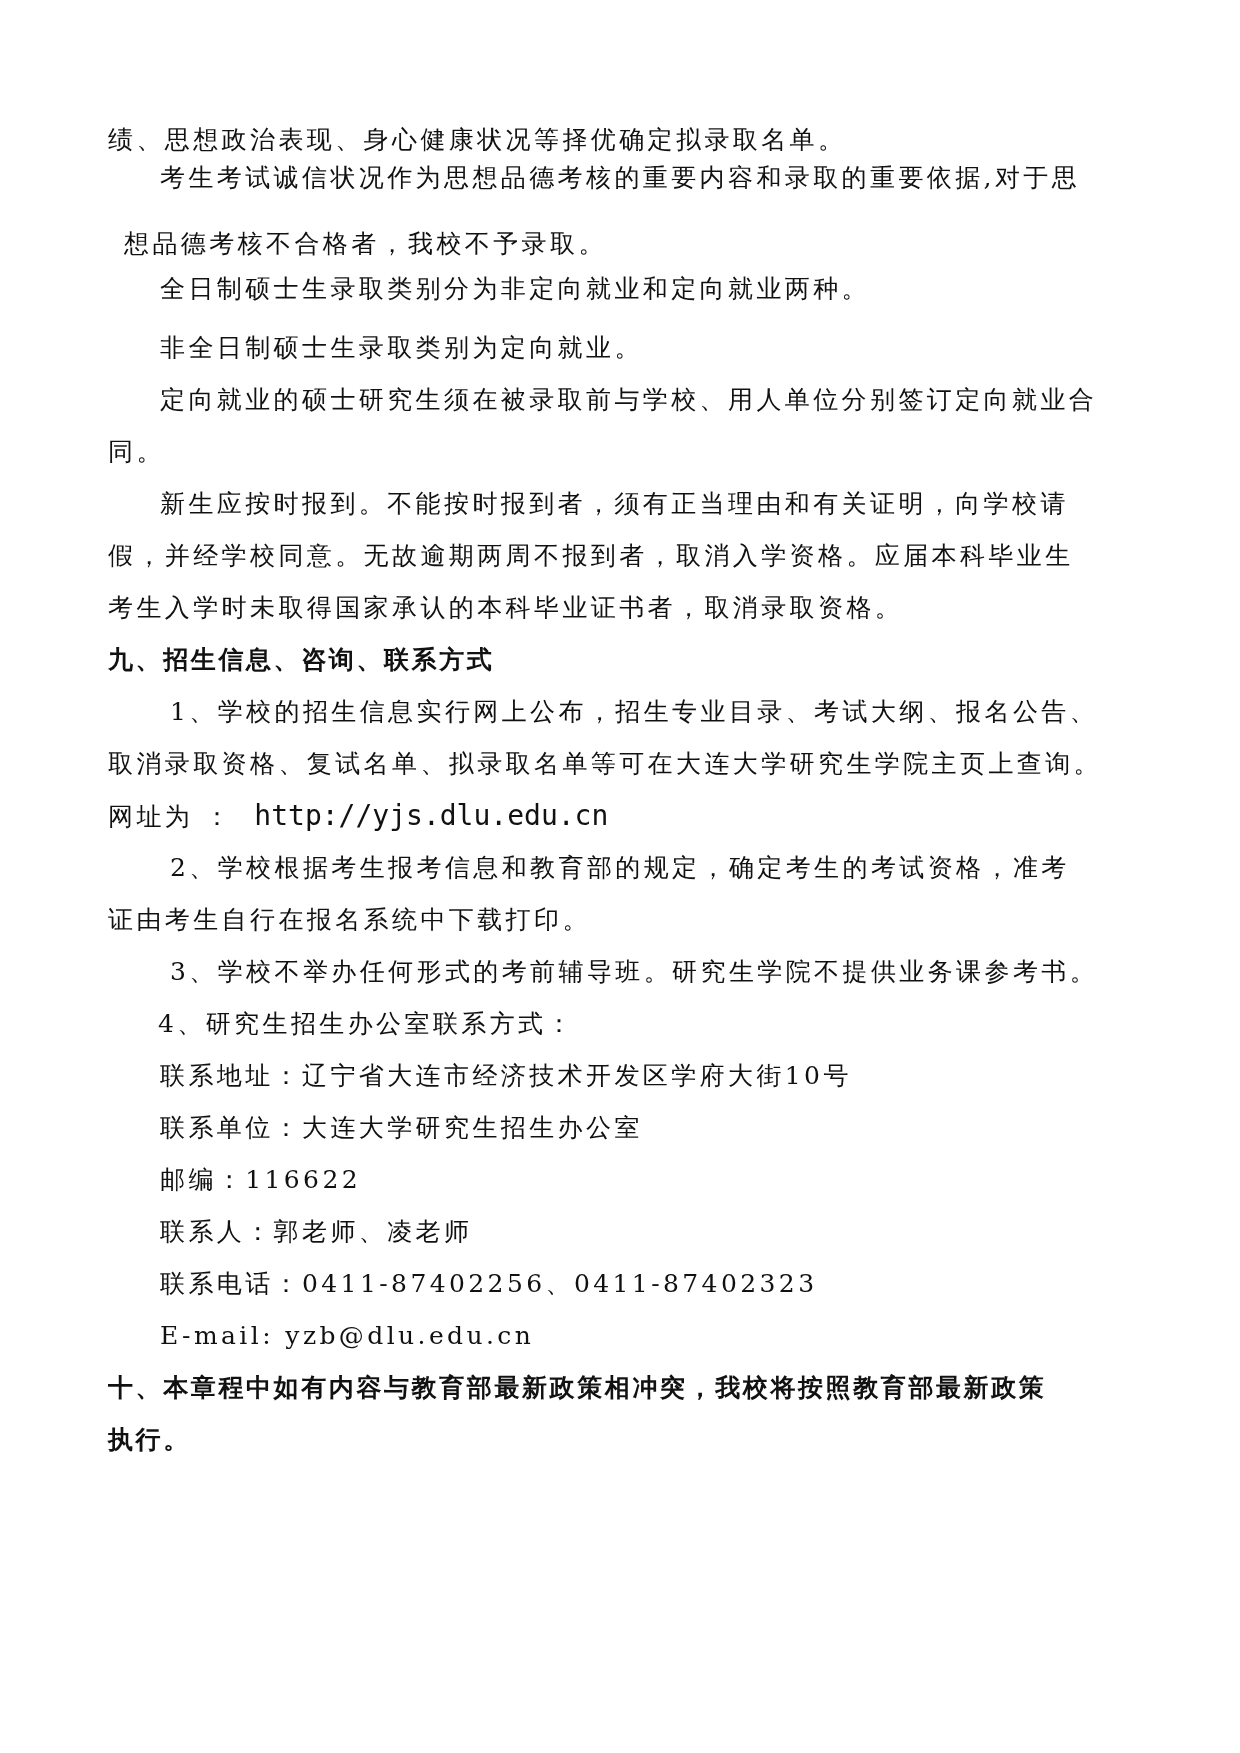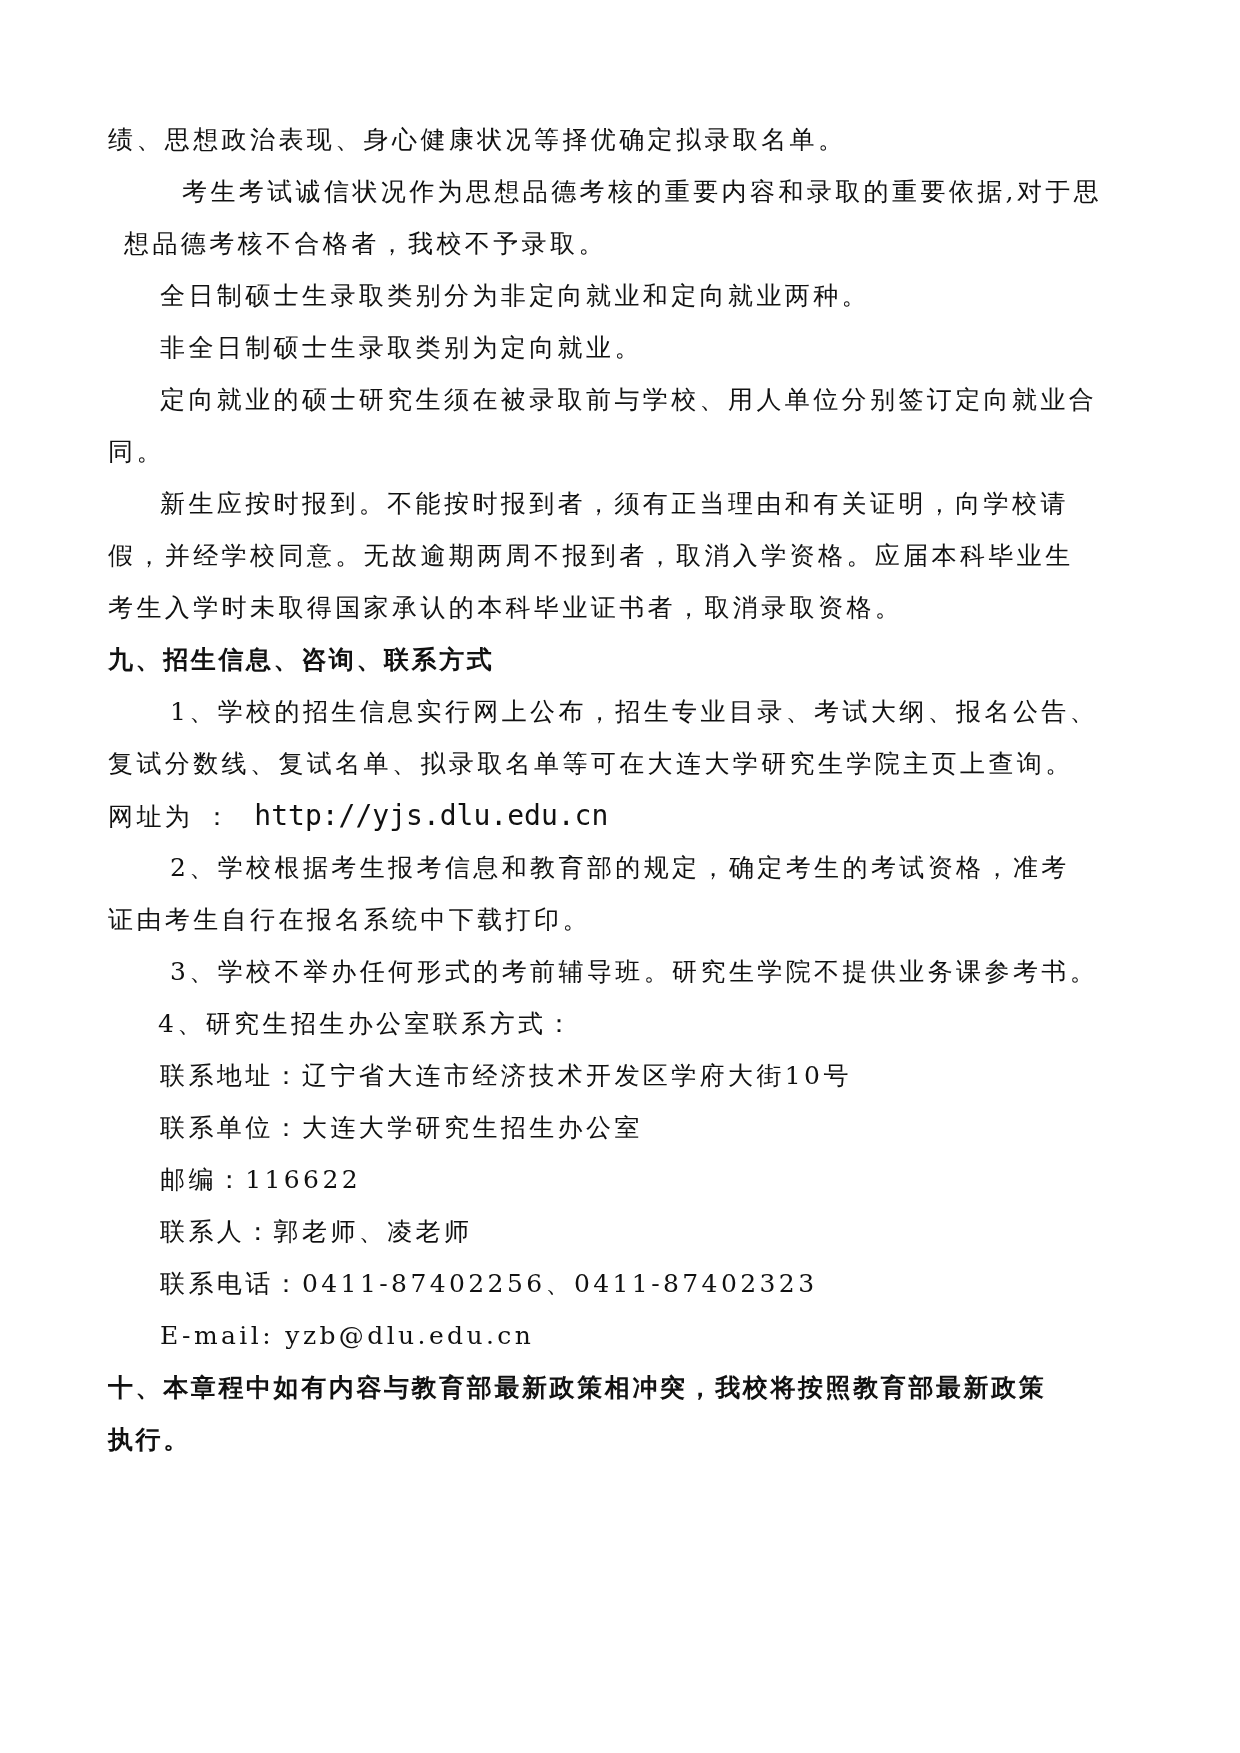--- a/index.html
+++ b/index.html
@@ -40,38 +40,38 @@
       font-size: 28px;
     }
   </style>
 </head>
 <body>
 
 <div class="page">
 
   <div class="line" style="left:108px; top:125px;">绩、思想政治表现、身心健康状况等择优确定拟录取名单。</div>
 
-  <div class="line" style="left:160px; top:177px;margin-left:22px;">考生考试诚信状况作为思想品德考核的重要内容和录取的重要依据,对于思</div>
+  <div class="line" style="left:160px; top:163px;">考生考试诚信状况作为思想品德考核的重要内容和录取的重要依据,对于思</div>
   <div class="line" style="left:108px; top:229px;margin-left:16px;">想品德考核不合格者，我校不予录取。</div>
 
-  <div class="line" style="left:160px; top:281px;">全日制硕士生录取类别分为非定向就业和定向就业两种。</div>
+  <div class="line" style="left:160px; top:274px;">全日制硕士生录取类别分为非定向就业和定向就业两种。</div>
 
   <div class="line" style="left:160px; top:333px;">非全日制硕士生录取类别为定向就业。</div>
 
   <div class="line" style="left:160px; top:385px;">定向就业的硕士研究生须在被录取前与学校、用人单位分别签订定向就业合</div>
   <div class="line" style="left:108px; top:437px;">同。</div>
 
   <div class="line" style="left:160px; top:489px;text-align:right;">新生应按时报到。不能按时报到者，须有正当理由和有关证明，向学校请</div>
   <div class="line" style="left:108px; top:541px;">假，并经学校同意。无故逾期两周不报到者，取消入学资格。应届本科毕业生</div>
   <div class="line" style="left:108px; top:593px;">考生入学时未取得国家承认的本科毕业证书者，取消录取资格。</div>
 
   <div class="line bold" style="left:108px; top:645px;">九、招生信息、咨询、联系方式</div>
 
   <div class="line" style="left:170px; top:697px;">1、学校的招生信息实行网上公布，招生专业目录、考试大纲、报名公告、</div>
-  <div class="line" style="left:108px; top:749px;">复试分数线、复试名单、拟录取名单等可在大连大学研究生学院主页上查询。</div>
+  <div class="line" style="left:108px; top:749px;">取消录取资格、复试名单、拟录取名单等可在大连大学研究生学院主页上查询。</div>
   <div class="line" style="left:108px; top:801px;">
     <span>网址为 ：</span>
     <span class="mono" style="margin-left:10px;">http://yjs.dlu.edu.cn</span>
   </div>
 
   <div class="line" style="left:170px; top:853px;">2、学校根据考生报考信息和教育部的规定，确定考生的考试资格，准考</div>
   <div class="line" style="left:108px; top:905px;">证由考生自行在报名系统中下载打印。</div>
 
   <div class="line" style="left:170px; top:957px;">3、学校不举办任何形式的考前辅导班。研究生学院不提供业务课参考书。</div>
 

